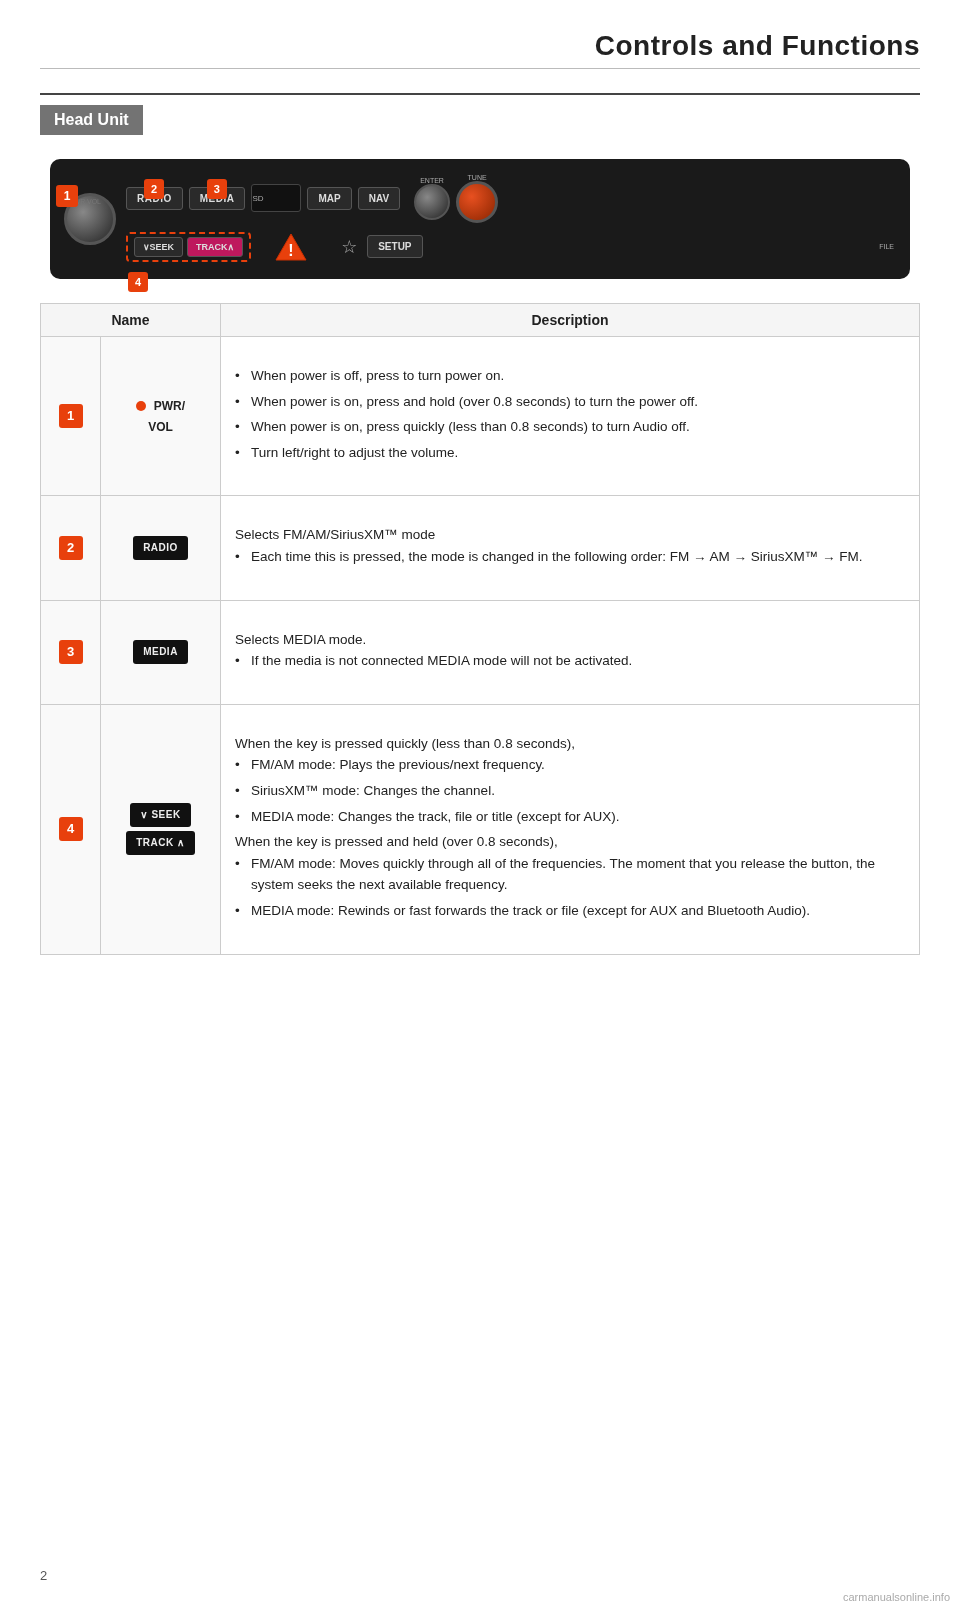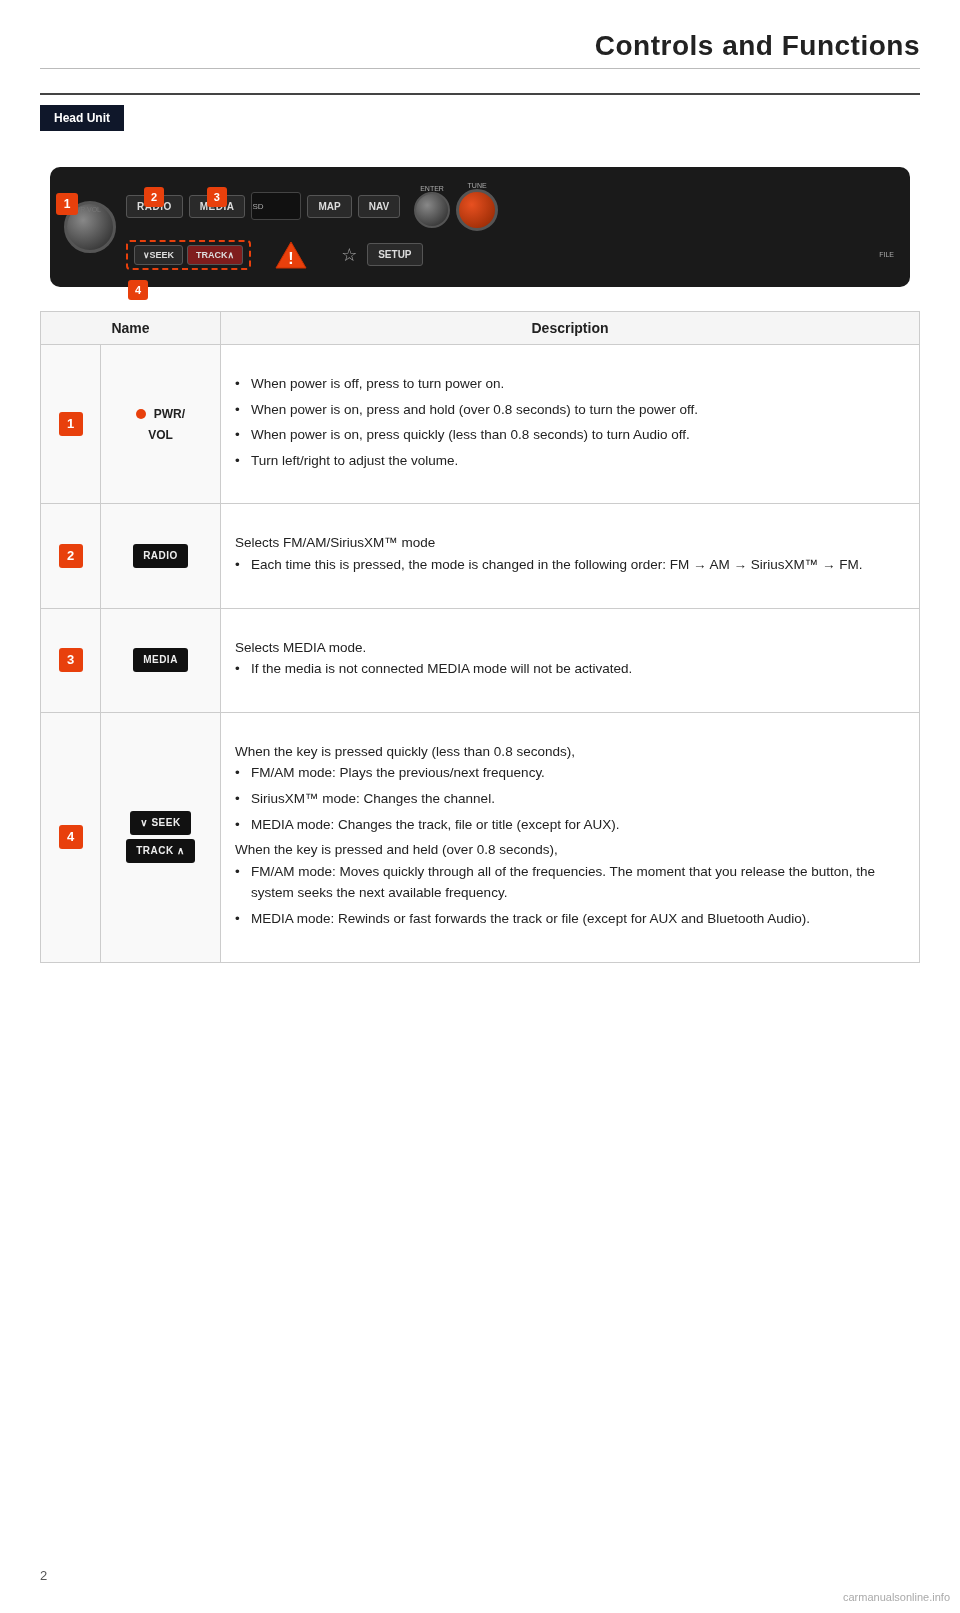--- a/index.html
+++ b/index.html
@@ -23,27 +23,27 @@
       text-align: right;
     }
 
     .title-divider {
       border: none;
       border-top: 1px solid #bbb;
       margin-bottom: 24px;
     }
 
     .section-header {
-      background: #0f172a;
+      background: #737373;
       color: #fff;
-      font-size: 12px;
+      font-size: 16px;
       font-weight: bold;
       padding: 6px 14px;
       display: inline-block;
-      margin-bottom: 16px;
+      margin-bottom: 4px;
     }
 
     .head-unit-section {
       border-top: 2px solid #444;
       padding-top: 10px;
       margin-bottom: 20px;
     }
 
     
     .head-unit-img {
@@ -131,21 +131,21 @@
       border: 1px solid #555;
       color: #ddd;
       font-size: 9px;
       font-weight: bold;
       padding: 4px 8px;
       border-radius: 3px;
       position: relative;
     }
 
     .hu-track-btn {
-      background: #7f1d1d;
+      background: #be185d;
       border: 1px solid #555;
       color: #ddd;
       font-size: 9px;
       font-weight: bold;
       padding: 4px 8px;
       border-radius: 3px;
     }
 
     .hu-warning-triangle {
       width: 36px;

